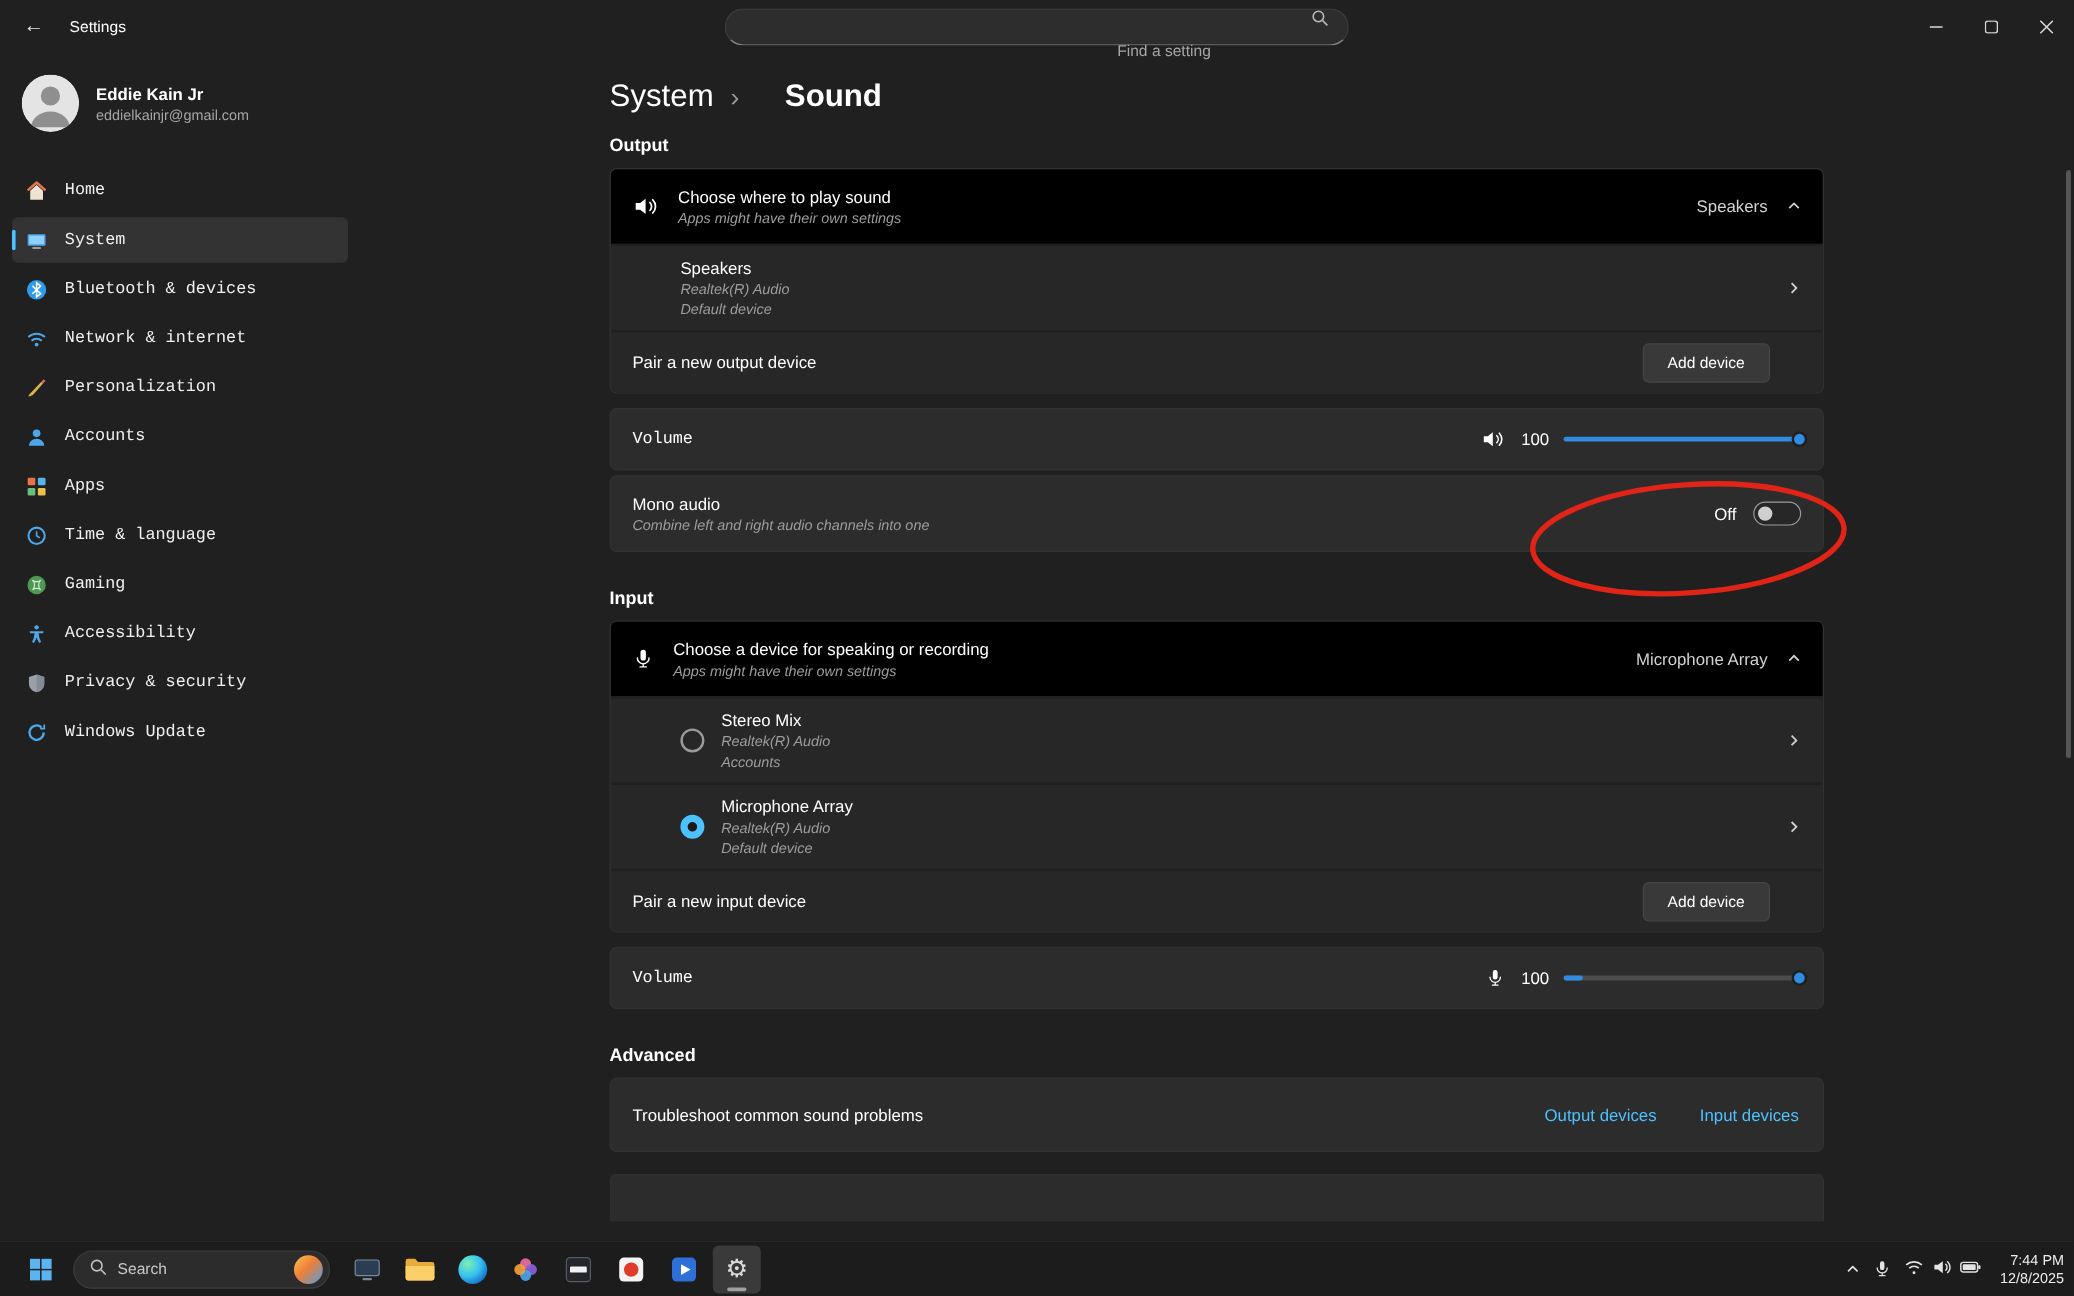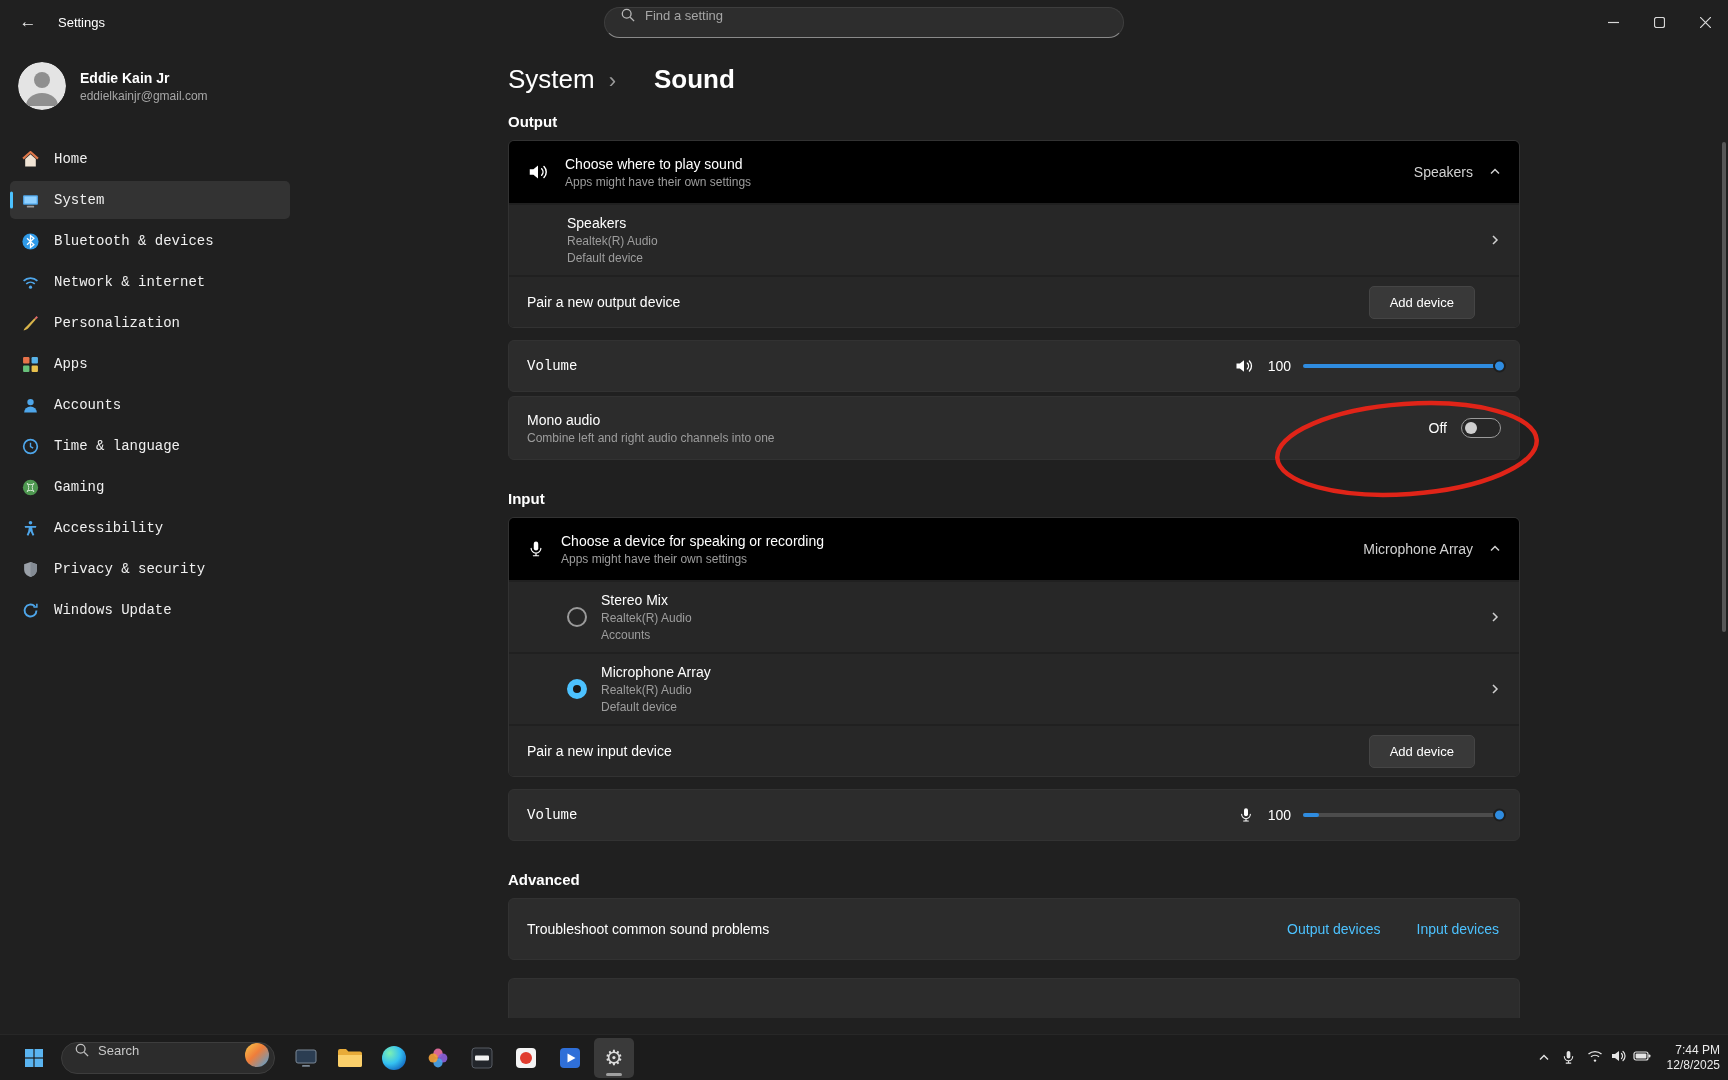--- a/index.html
+++ b/index.html
@@ -7,21 +7,21 @@
               font-family:"Liberation Sans", sans-serif; font-size:14px; }
   .window { display:flex; flex-direction:column; height:100%; }
 
   
   .titlebar { flex:0 0 44px; display:flex; align-items:center; position:relative; padding-left:8px; }
   .back-button { width:40px; height:34px; background:transparent; border:none; display:flex;
                  align-items:center; justify-content:center; color:#e8e8e8; font-size:17px; border-radius:4px; }
   .app-title { font-size:13px; margin-left:10px; color:#fff; }
   .search-wrap { position:absolute; left:50%; top:7px; transform:translateX(-50%); width:520px; height:31px;
                  background:#2d2d2d; border:1px solid #3e3e3e; border-bottom:1px solid #8a8a8a;
-                 border-radius:16px; display:flex; align-items:flex-start; gap:10px; padding:0 16px; }
+                 border-radius:16px; display:flex; align-items:flex-end; gap:10px; padding:0 16px;flex-direction:column; }
   .search-input { flex:1; background:transparent; border:none; outline:none; color:#e8e8e8;
                   font-size:13px; font-family:inherit; }
   .search-input::placeholder { color:#a6a6a6; }
   .win-controls { position:absolute; right:0; top:0; height:44px; display:flex; }
   .win-btn { width:46px; height:100%; background:transparent; border:none; display:flex;
              align-items:center; justify-content:center; color:#d8d8d8; }
 
   
   .app-body { flex:1; display:flex; min-height:0; }
   .sidebar { flex:0 0 300px; padding:10px 10px 0 10px; display:flex; flex-direction:column; }
@@ -76,21 +76,21 @@
   .toggle { width:40px; height:20px; border-radius:10px; border:1px solid #9a9a9a; position:relative;
             background:#272727; display:inline-block; }
   .knob { position:absolute; left:3px; top:50%; transform:translateY(-50%); width:12px; height:12px;
           border-radius:50%; background:#cfcfcf; }
   .annotation { position:absolute; right:-30px; top:-10px; pointer-events:none; overflow:visible; z-index:40; }
   .annotation ellipse { stroke:var(--annotation,#e02418); }
 
   .row-icon { display:flex; align-items:center; margin-right:16px; }
   .row-text { flex:1; display:flex; flex-direction:column; gap:3px; }
   .row-title { font-size:14px; color:#fff; }
-  .row-sub { font-size:12px; color:#9d9d9d; }
+  .row-sub { font-size:12px; color:#9d9d9d;font-style:italic; }
   .row-value { font-size:14px; color:#d2d2d2; margin-right:16px; }
   .chev { display:flex; align-items:center; }
 
   .radio { width:20px; height:20px; border-radius:50%; border:2px solid #9a9a9a; flex:0 0 20px; background:transparent; }
   .radio.checked { border:6px solid var(--accent,#4cc2ff); background:#191919; }
 
   .btn { background:#393939; border:1px solid #454545; border-radius:5px; color:#fff; font-size:13px;
          padding:8px 20px; font-family:inherit;text-align:right; }
 
   .adv-card { display:flex; align-items:center; min-height:62px; padding:0 20px 0 18px; }
@@ -99,21 +99,21 @@
   .partial-card { margin-top:18px; height:40px; border-radius:6px 6px 0 0; background:#2c2c2c;
                   border:1px solid #323232; border-bottom:none; }
 
   
   .taskbar { flex:0 0 46px; background:#1c1c1c; border-top:1px solid #272727; display:flex;
              align-items:center; padding:0 14px; position:relative; }
   .tb-left { display:flex; align-items:center; gap:7px; }
   .tb-btn { width:40px; height:40px; border-radius:5px; background:transparent; border:none;
             display:flex; align-items:center; justify-content:center; }
   .tb-search { height:32px; width:214px; border-radius:16px; background:#2c2c2c; border:1px solid #3d3d3d;
-               display:flex; align-items:flex-start; gap:9px; padding:0 5px 0 13px; }
+               display:flex; align-items:center; gap:9px; padding:0 5px 0 13px; }
   .tb-search-label { flex:1; color:#c8c8c8; font-size:13px; text-align:left; }
   .tb-highlight { width:24px; height:24px; border-radius:50%;
                   background:linear-gradient(135deg,#f7c84b 0%,#ef7d3a 45%,#4aa3e0 100%); }
   .tb-apps { display:flex; gap:4px; margin-left:4px; }
   .tb-app { width:40px; height:40px; border-radius:5px; background:transparent; border:none;
             display:flex; align-items:center; justify-content:center; position:relative; }
   .tb-app.active { background:#3a3a3a; }
   .tb-app.active::after { content:""; position:absolute; bottom:2px; left:50%; transform:translateX(-50%);
             width:16px; height:3px; border-radius:2px; background:#9f9f9f; }
   .edge-ball { width:24px; height:24px; border-radius:50%;
@@ -225,37 +225,37 @@
           <span class="nav-icon">
               <svg width="17" height="17" viewBox="0 0 16 16">
                 <path d="M1.5 14.5c2.2-.3 3.3-1 4.3-2L13 4.3 11.7 3 4.5 10.5c-1 1-2.4 2-3 4z" fill="#d8b44a"></path>
                 <path d="M11.7 3L13 4.3 15 2.3 13.7 1z" fill="#e06a6a"></path>
               </svg>
             </span>
           <span class="nav-label">Personalization</span>
         </div>
         <div class="nav-item">
           <span class="nav-icon">
+              <svg width="17" height="17" viewBox="0 0 16 16" fill="#4ea6ea">
+                <circle cx="8" cy="4.8" r="3"></circle>
+                <path d="M2 14.5a6 5.5 0 0112 0z"></path>
+              </svg>
+            </span>
+          <span class="nav-label">Accounts</span>
+        </div>
+        <div class="nav-item">
+          <span class="nav-icon">
               <svg width="17" height="17" viewBox="0 0 16 16">
                 <rect x="1" y="1" width="6" height="6" rx="1" fill="#e8734a"></rect>
                 <rect x="9" y="1" width="6" height="6" rx="1" fill="#58b3e8"></rect>
                 <rect x="1" y="9" width="6" height="6" rx="1" fill="#68c07a"></rect>
                 <rect x="9" y="9" width="6" height="6" rx="1" fill="#e8c14d"></rect>
               </svg>
             </span>
           <span class="nav-label">Apps</span>
-        </div>
-        <div class="nav-item">
-          <span class="nav-icon">
-              <svg width="17" height="17" viewBox="0 0 16 16" fill="#4ea6ea">
-                <circle cx="8" cy="4.8" r="3"></circle>
-                <path d="M2 14.5a6 5.5 0 0112 0z"></path>
-              </svg>
-            </span>
-          <span class="nav-label">Accounts</span>
         </div>
         <div class="nav-item">
           <span class="nav-icon">
               <svg width="17" height="17" viewBox="0 0 16 16" fill="none" stroke="#4ea6ea">
                 <circle cx="8" cy="8" r="6.4" stroke-width="1.6"></circle>
                 <path d="M8 4.5V8l2.5 1.6" stroke-width="1.3"></path>
               </svg>
             </span>
           <span class="nav-label">Time &amp; language</span>
         </div>

